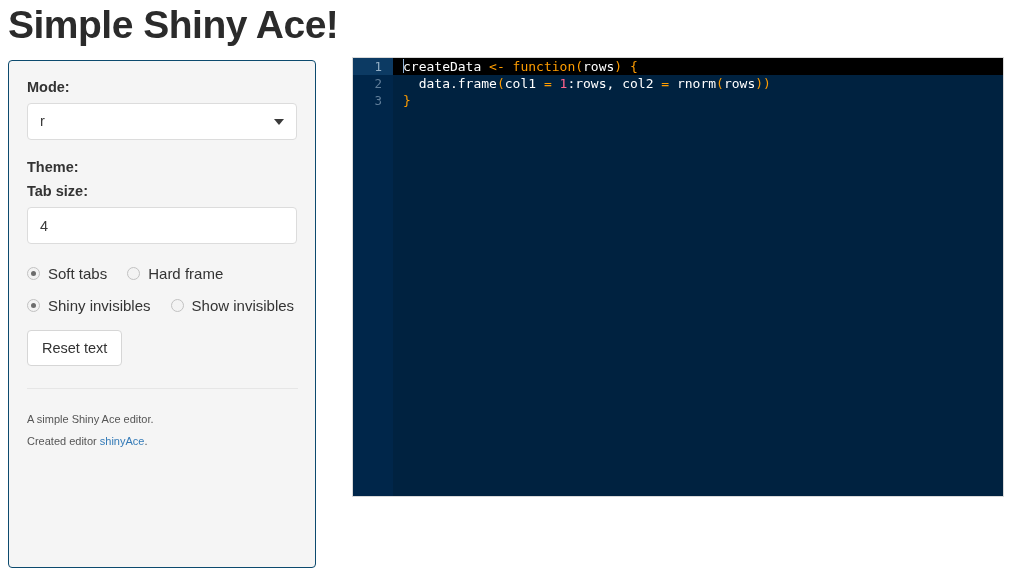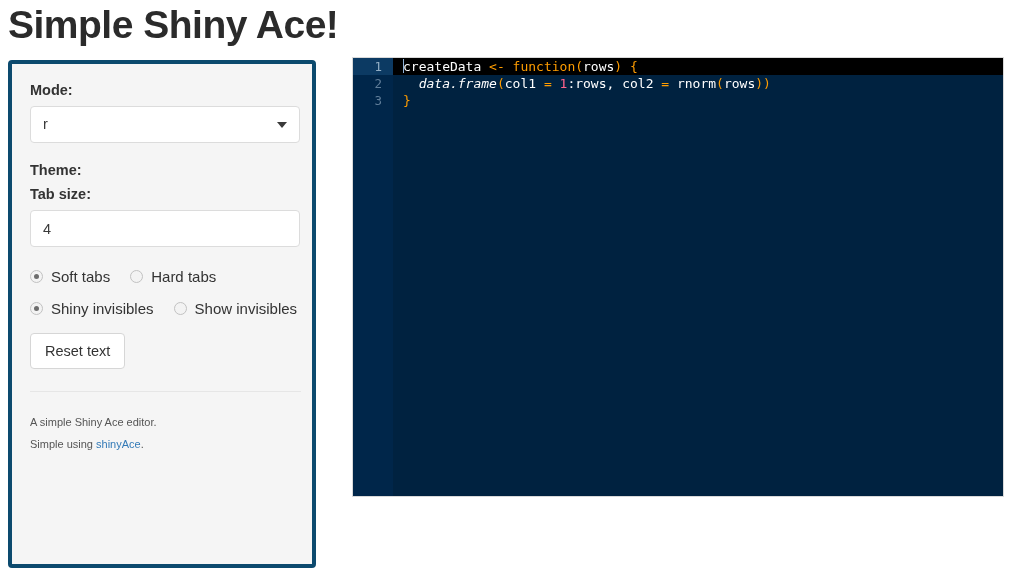--- a/index.html
+++ b/index.html
@@ -37,21 +37,21 @@
 
   
   .sidebar {
     position: absolute;
     left: 8px;
     top: 60px;
     width: 308px;
     height: 508px;
     box-sizing: border-box;
     background: #f5f5f5;
-    border: 4px solid #0c4a6e;
+    border: 1px solid #0c4a6e;
     border-radius: 4px;
     padding: 18px 18px 18px 18px;
   }
 
   .field-label {
     font-size: 14.5px;
     font-weight: bold;
     color: #333333;
     margin: 0 0 7px 0;
     line-height: 17px;
@@ -239,21 +239,21 @@
     width: 1px;
     height: 14px;
     background: #8fb3d9;
     vertical-align: -2px;
     margin-right: -1px;
   }
   .tok-keyword { color: #ff9d00; }
   .tok-paren   { color: #ff9d00; }
   .tok-op      { color: #ff9d00; }
   .tok-num     { color: #ff628c; }
-  .tok-fn      { color: #ffffff; font-style: italic; }
+  .tok-fn      { color: #ffffff; }
   .tok-plain   { color: #ffffff; }
 </style>
 </head>
 <body>
 
 <div class="page">
 
   <h1 class="app-title">Simple Shiny Ace!</h1>
 
   <div class="sidebar">
@@ -269,21 +269,21 @@
     <div class="field-label">Tab size:</div>
     <input class="text-input" type="text" value="4" style="">
 
     <div class="radio-row">
       <div class="radio-opt">
         <span class="radio-mark checked"></span>
         <span class="radio-label">Soft tabs</span>
       </div>
       <div class="radio-opt">
         <span class="radio-mark"></span>
-        <span class="radio-label">Hard tabs</span>
+        <span class="radio-label">Hard frame</span>
       </div>
     </div>
 
     <div class="radio-row">
       <div class="radio-opt">
         <span class="radio-mark checked"></span>
         <span class="radio-label">Shiny invisibles</span>
       </div>
       <div class="radio-opt">
         <span class="radio-mark"></span>
@@ -292,21 +292,21 @@
     </div>
 
     <div class="button-row">
       <button class="btn">Reset text</button>
     </div>
 
     <hr class="divider">
 
     <div class="footer-note">
       <div>A simple Shiny Ace editor.</div>
-      <div><span>Simple using </span><a class="footer-link" href="#">shinyAce</a><span>.</span></div>
+      <div><span>Created editor </span><a class="footer-link" href="#">shinyAce</a><span>.</span></div>
     </div>
 
   </div>
 
   <div class="editor">
     <div class="editor-gutter">
         <div class="gutter-cell active">1</div>
         <div class="gutter-cell">2</div>
         <div class="gutter-cell">3</div>
       </div>

